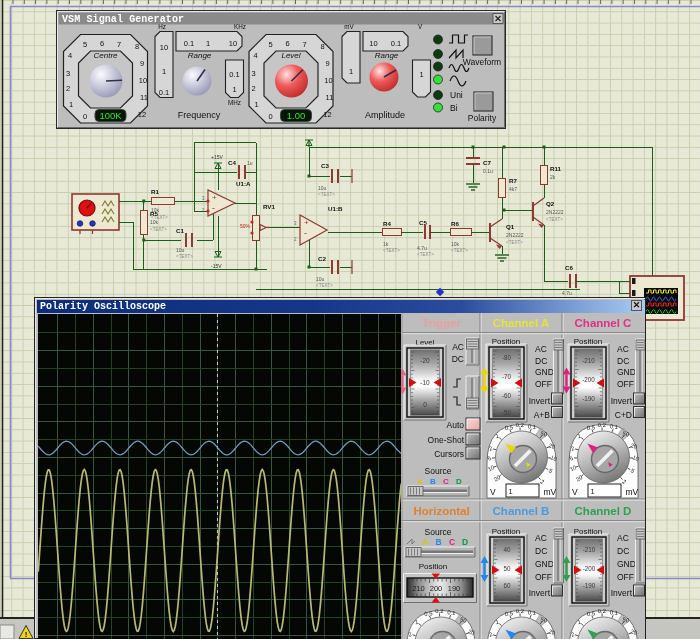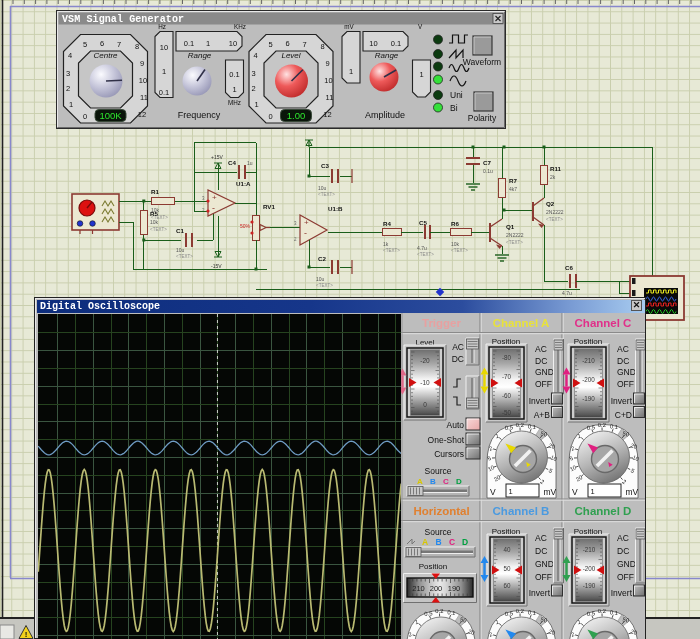--- a/index.html
+++ b/index.html
@@ -1230,14 +1230,14 @@
       <circle cx="602.5" cy="642" r="26" fill="url(#kn602_642)" stroke="#606060" stroke-width="0.8"></circle>
       <circle cx="604.0" cy="644" r="13.5" fill="#a6a6a6" stroke="#696969" stroke-width="1.4"></circle>
       <rect x="592.5" y="641.5" width="22" height="3.6" fill="#fafafa" opacity="0.9" transform="rotate(-45 603.5 643)"></rect>
       <path d="M586.4,628.5 L597.0,632.5 L592.2,638.2 Z" fill="#30a050"></path>
       <path d="M611.7,649.7 l-4.5,-2.6 l1,5 Z" fill="#30a050"></path>
       <rect x="587.0" y="669" width="33" height="13" fill="#ffffff" stroke="#222" stroke-width="1"></rect>
       <text x="589.5" y="679" font-size="7.5" fill="#111">1</text>
       <text x="571.0" y="679.5" font-size="8.5" fill="#111">V</text>
       <text x="624.5" y="679.5" font-size="8.5" fill="#111">mV</text>
     </svg>
-<div id="scopetitle">Digital Oscilloscope</div>
+<div id="scopetitle">Polarity Oscilloscope</div>
 <div id="scopex">✕</div>
 </div>
 </body></html>

